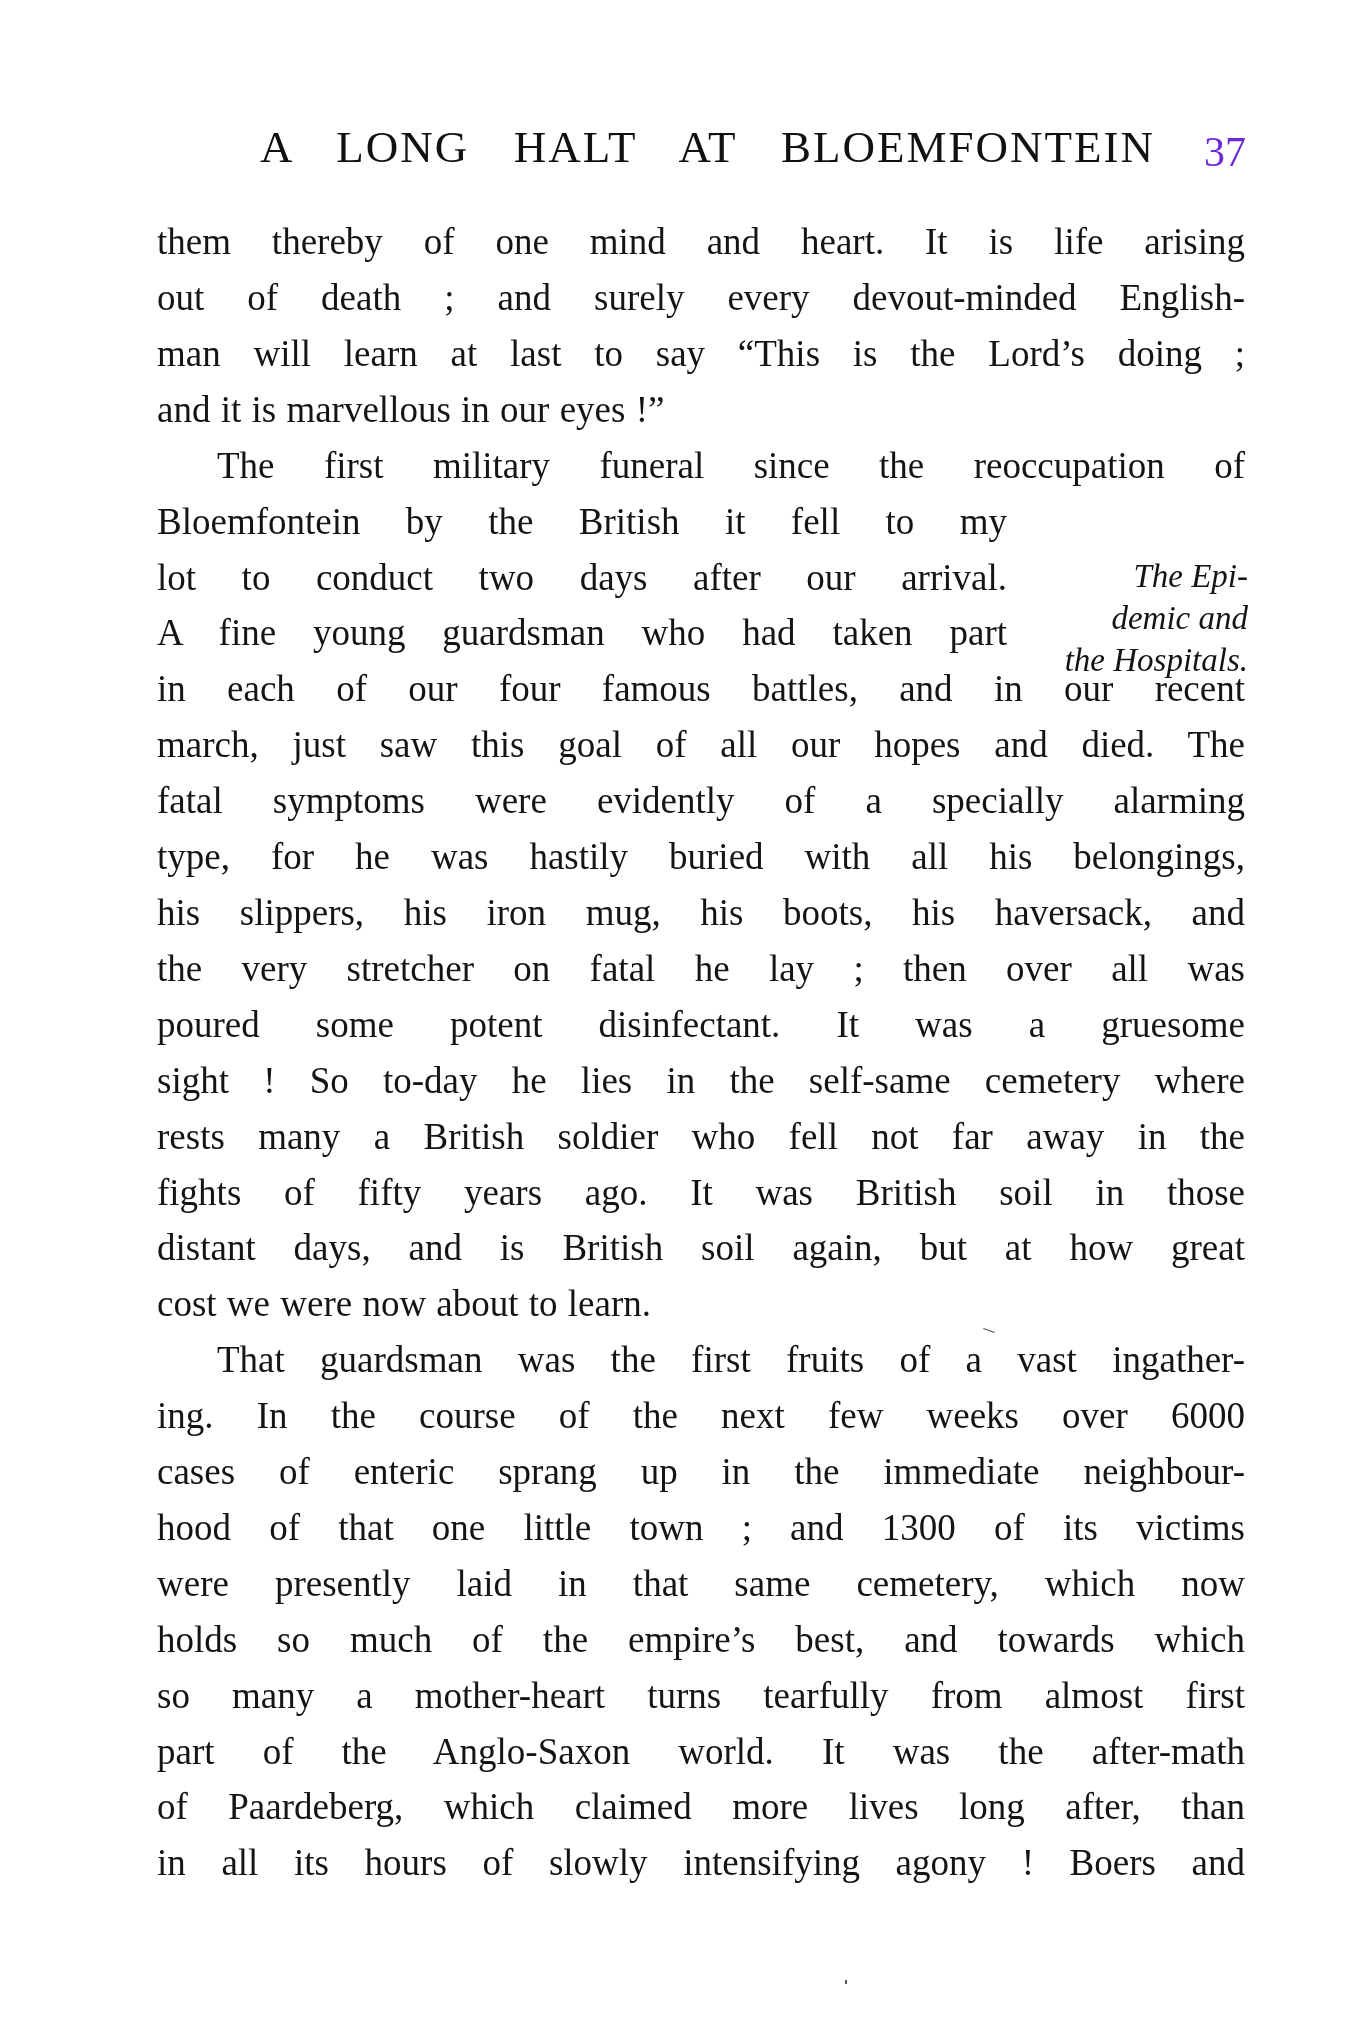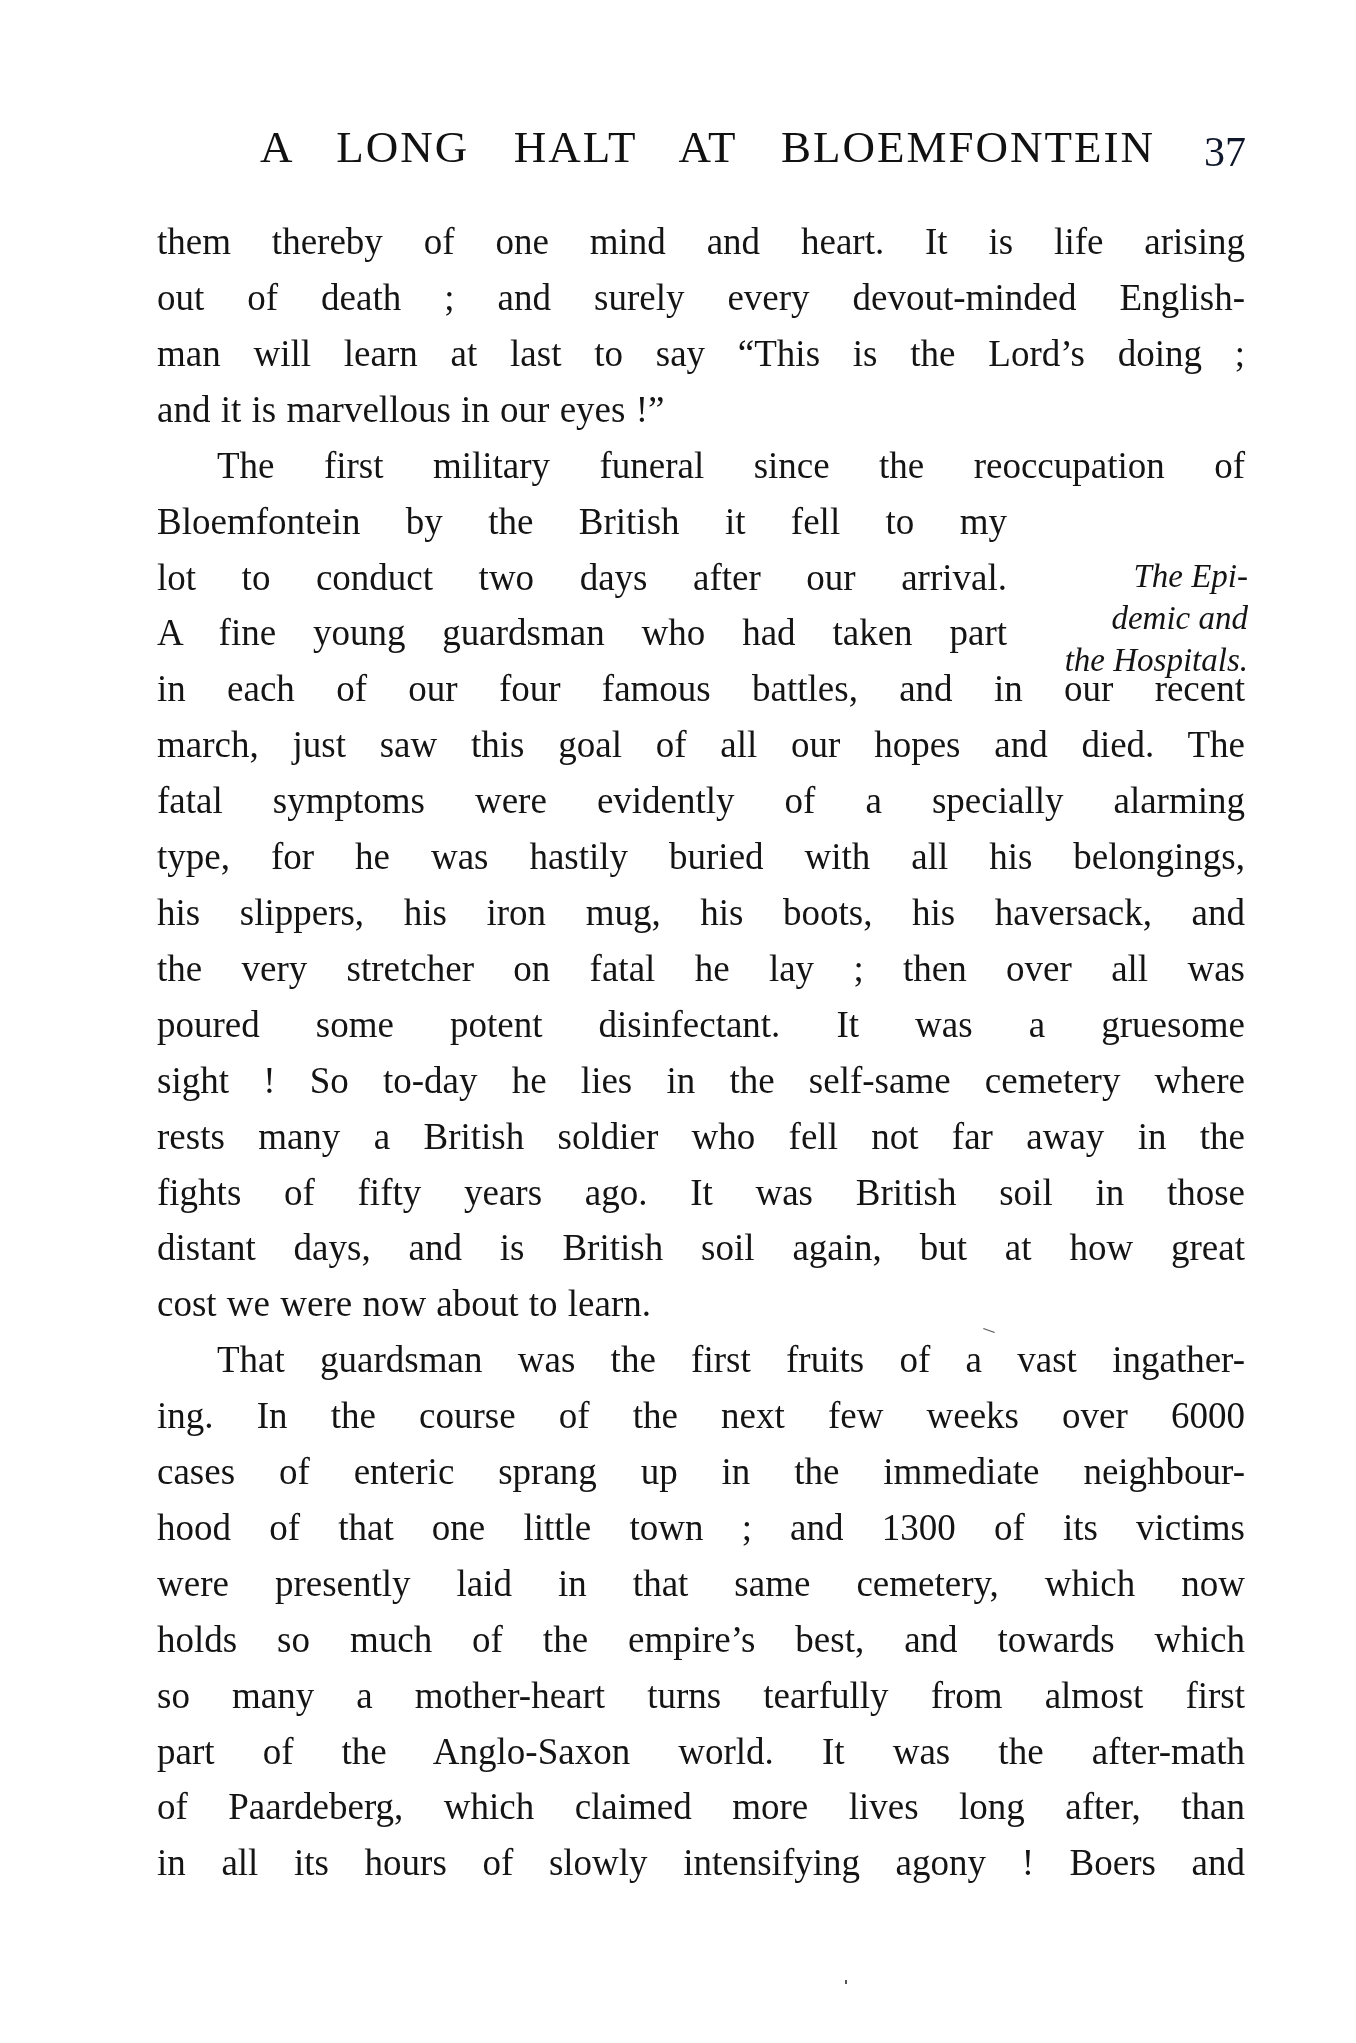--- a/index.html
+++ b/index.html
@@ -37,21 +37,21 @@
     margin-left: 32px;
   }
   .page-number {
     position: absolute;
     left: 1196px;
     top: 131px;
     width: 50px;
     font-size: 42px;
     line-height: 42px;
     text-align: right;
-    color: #0f172a;
+    color: #6d28d9;
   }
   .body-text {
     position: absolute;
     left: 0; top: 0;
     width: 1356px;
     height: 1453px;
   }
   .line {
     position: absolute;
     left: 157px;

